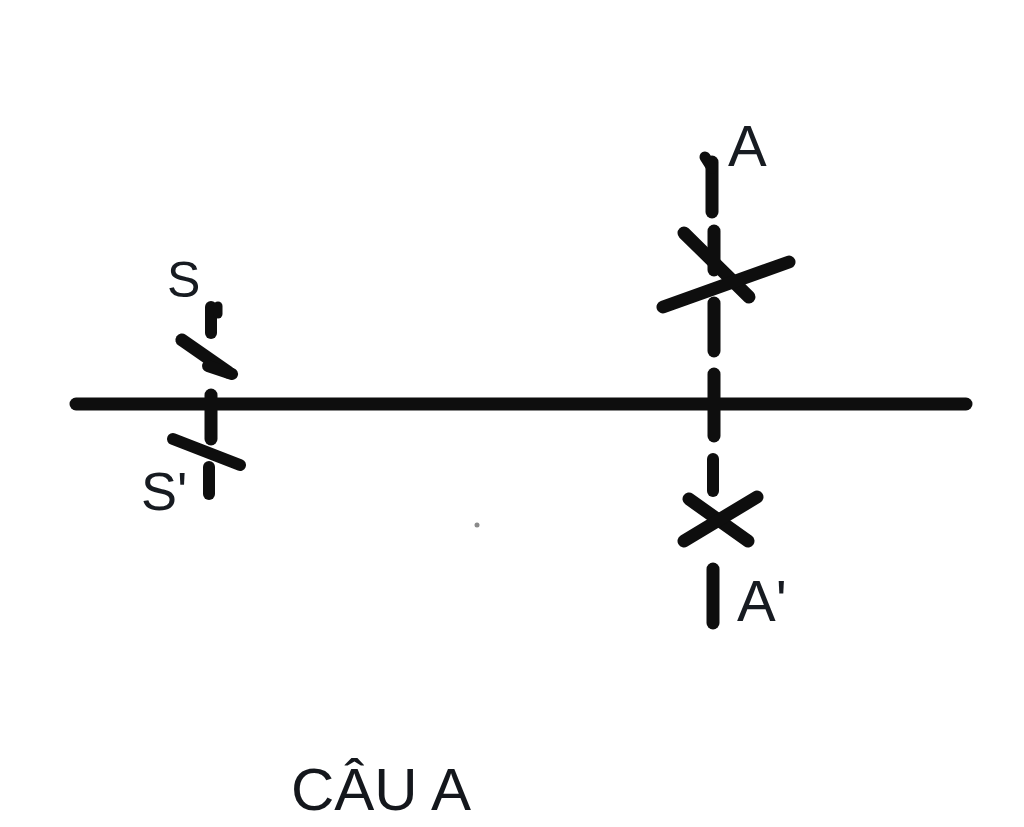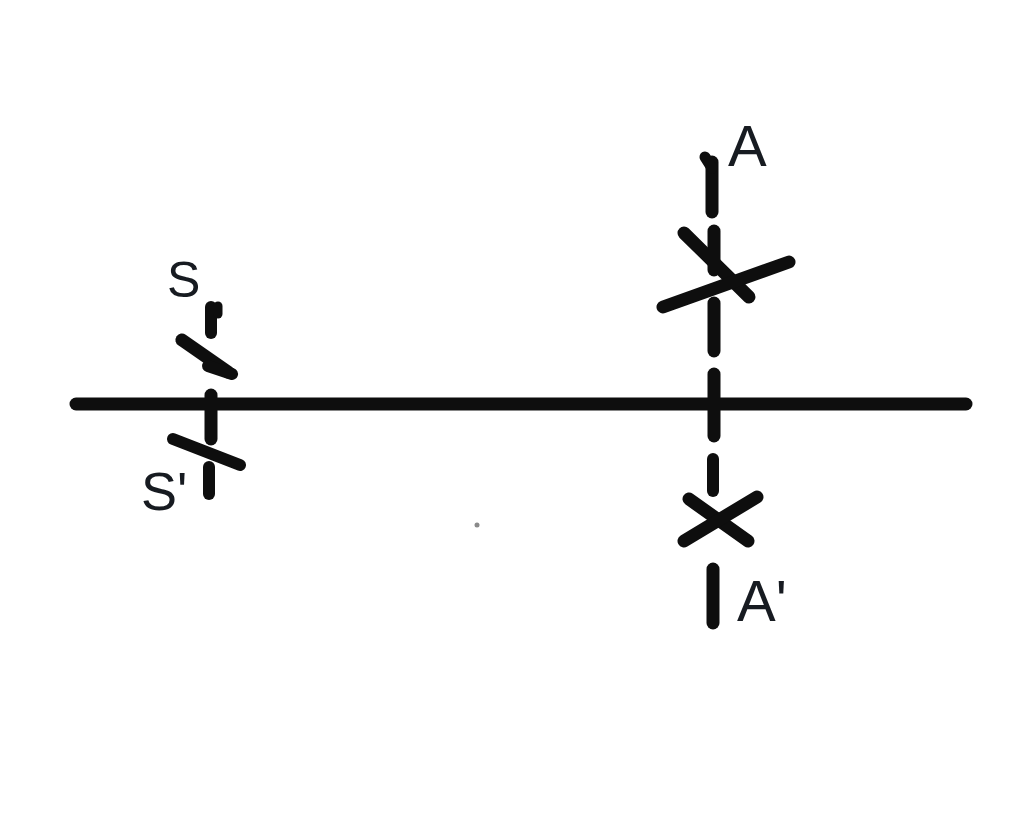--- a/index.html
+++ b/index.html
@@ -76,14 +76,15 @@
     </g>
 
     <circle cx="477" cy="525" r="2.5" stroke="none" fill="#8a8a8a"></circle>
   </svg>
 
   <span class="pt-label lbl-s">S</span>
   <span class="pt-label lbl-sp">S'</span>
   <span class="pt-label lbl-a">A</span>
   <span class="pt-label lbl-ap">A'</span>
 
+  <span class="caption">CÂU A</span>
 
 </div>
 
 </body></html>

